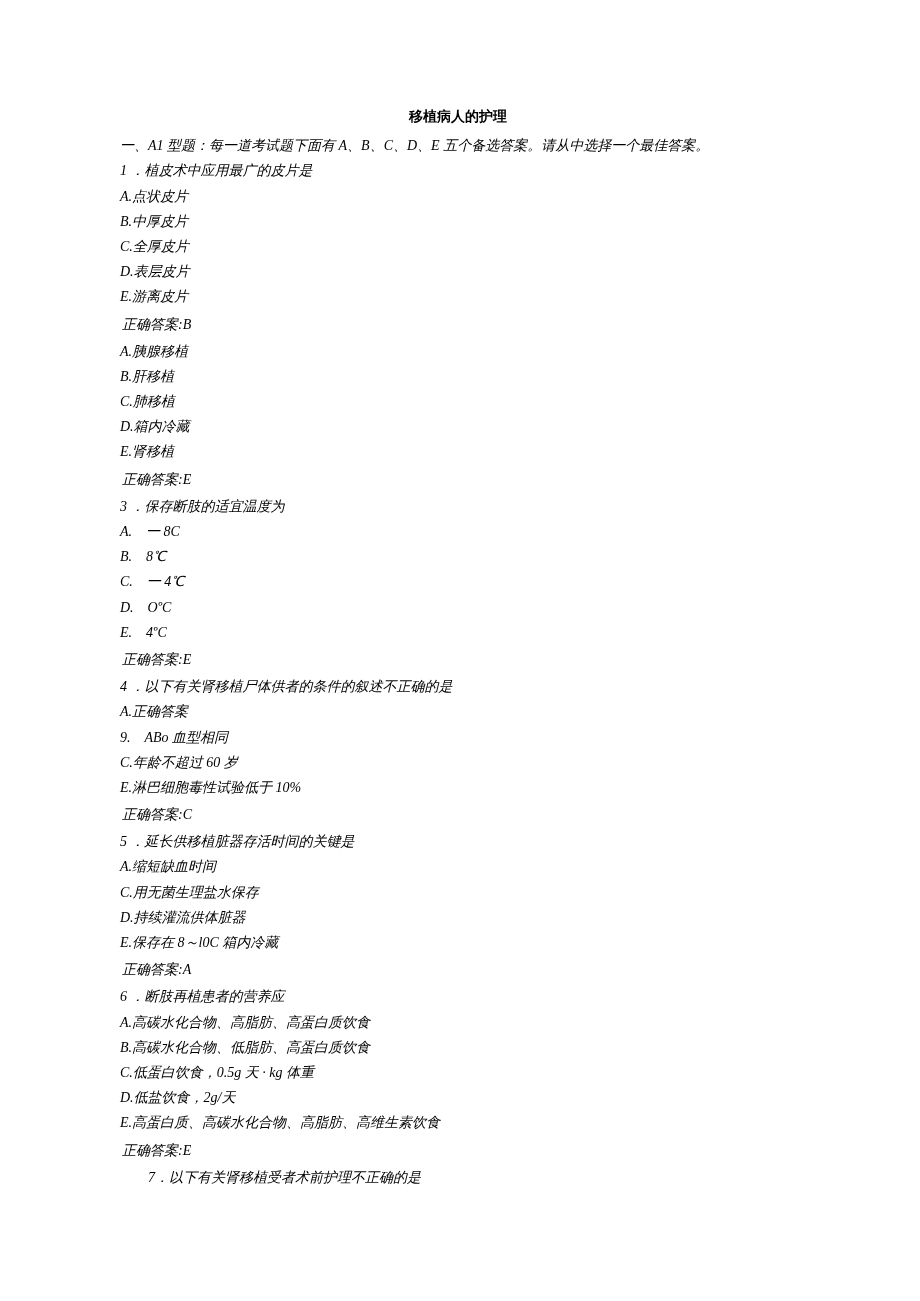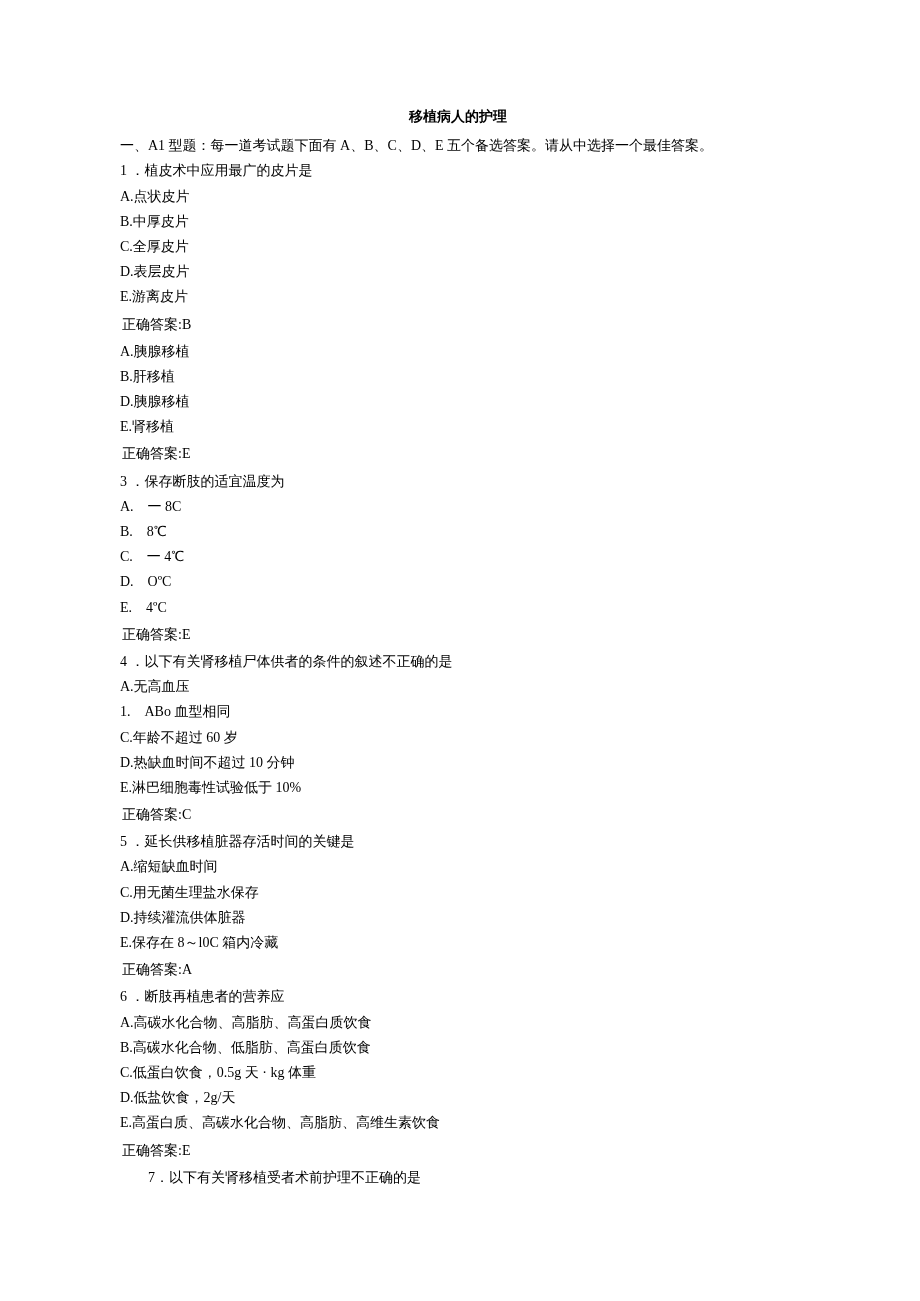--- a/index.html
+++ b/index.html
@@ -19,20 +19,21 @@
   }
   .title {
     text-align: center;
     font-weight: bold;
     font-size: 14px;
     margin-bottom: 4px;
   }
   .line {
     margin: 0;
     padding: 0;
+    font-style: italic;
   }
   .indent {
     padding-left: 28px;
   }
   .answer-line {
     margin: 2px;
   }
 </style>
 </head>
 <body>
@@ -43,35 +44,35 @@
   <div id="questions-container">
       <p class="line">1 ．植皮术中应用最广的皮片是</p>
       <p class="line">A.点状皮片</p>
       <p class="line">B.中厚皮片</p>
       <p class="line">C.全厚皮片</p>
       <p class="line">D.表层皮片</p>
       <p class="line">E.游离皮片</p>
       <p class="line answer-line">正确答案:B</p>
       <p class="line">A.胰腺移植</p>
       <p class="line">B.肝移植</p>
-      <p class="line">D.胰腺移植</p>
+      <p class="line">C.肺移植</p>
+      <p class="line">D.箱内冷藏</p>
       <p class="line">E.肾移植</p>
       <p class="line answer-line">正确答案:E</p>
       <p class="line">3 ．保存断肢的适宜温度为</p>
       <p class="line">A.　一 8C</p>
       <p class="line">B.　8℃</p>
       <p class="line">C.　一 4℃</p>
       <p class="line">D.　OºC</p>
       <p class="line">E.　4ºC</p>
       <p class="line answer-line">正确答案:E</p>
       <p class="line">4 ．以下有关肾移植尸体供者的条件的叙述不正确的是</p>
-      <p class="line">A.无高血压</p>
-      <p class="line">1.　ABo 血型相同</p>
+      <p class="line">A.正确答案</p>
+      <p class="line">9.　ABo 血型相同</p>
       <p class="line">C.年龄不超过 60 岁</p>
-      <p class="line">D.热缺血时间不超过 10 分钟</p>
       <p class="line">E.淋巴细胞毒性试验低于 10%</p>
       <p class="line answer-line">正确答案:C</p>
       <p class="line">5 ．延长供移植脏器存活时间的关键是</p>
       <p class="line">A.缩短缺血时间</p>
       <p class="line">C.用无菌生理盐水保存</p>
       <p class="line">D.持续灌流供体脏器</p>
       <p class="line">E.保存在 8～l0C 箱内冷藏</p>
       <p class="line answer-line">正确答案:A</p>
       <p class="line">6 ．断肢再植患者的营养应</p>
       <p class="line">A.高碳水化合物、高脂肪、高蛋白质饮食</p>

